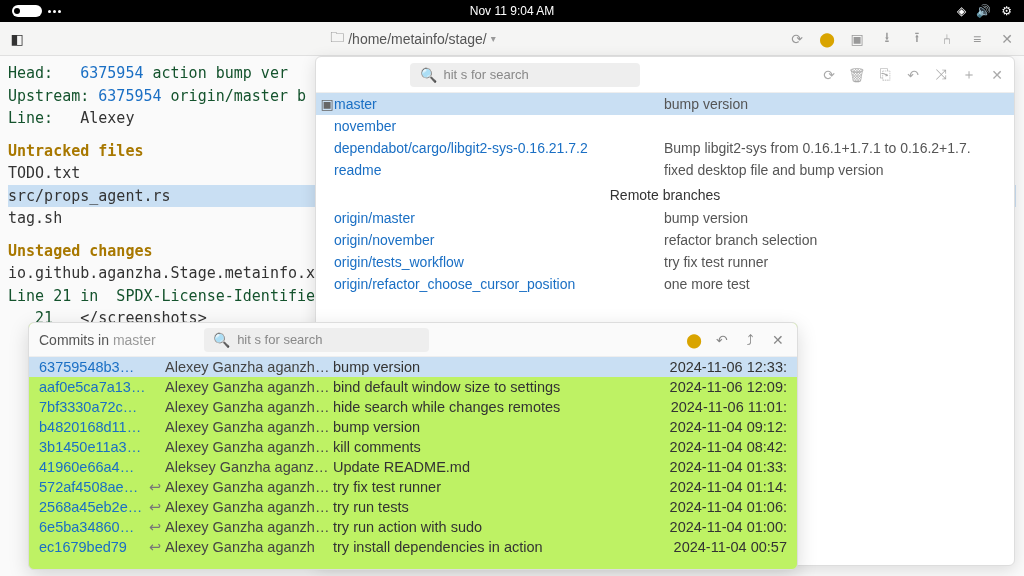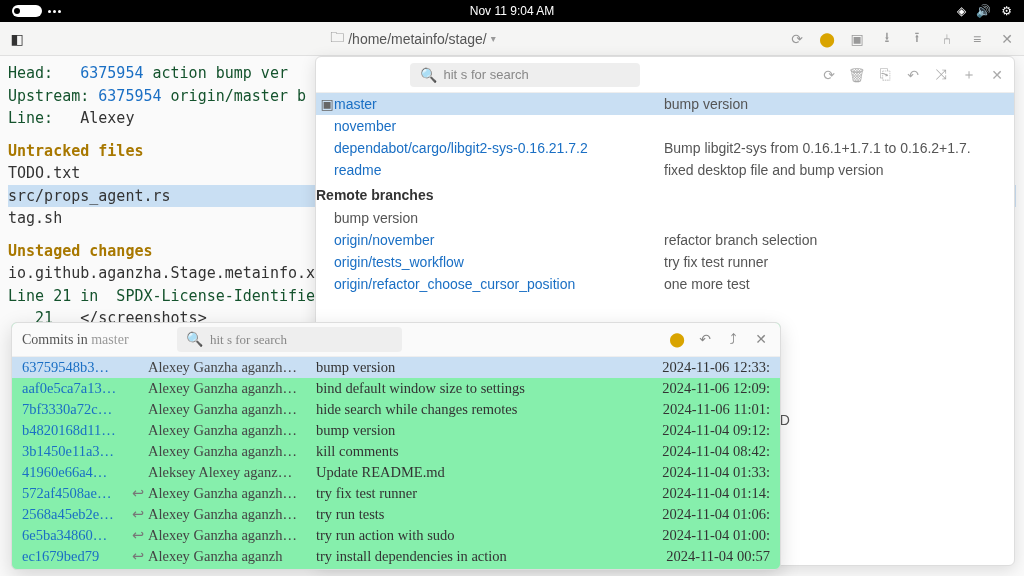--- a/index.html
+++ b/index.html
@@ -22,23 +22,23 @@
 .heading{color:#a87800;font-weight:bold}
 .sel-line{background:#c9dff3}
 .panel-branches{position:absolute;left:315px;top:56px;width:700px;height:510px;background:#fff;border:1px solid #ddd;border-radius:6px;box-shadow:0 4px 16px rgba(0,0,0,.12);overflow:hidden;font-family:-apple-system,sans-serif}
 .panel-header{height:36px;display:flex;align-items:center;padding:0 8px;gap:8px;border-bottom:1px solid #eee}
 .search-box{background:#eee;border-radius:4px;padding:4px 10px;display:flex;align-items:center;gap:6px;color:#888;flex:0 0 230px;margin:0 auto}
 .panel-actions{display:flex;gap:10px;color:#aaa;margin-left:auto}
 .branch-row{display:flex;padding:3px 18px;align-items:center}
 .branch-row.selected{background:#c9dff3}
 .branch-name{flex:0 0 330px;color:#1a6fc4}
 .branch-msg{color:#555}
-.remote-heading{text-align:left;font-weight:700;padding:6px 0 4px;color:#333}
+.remote-heading{text-align:center;font-weight:400;padding:6px 0 4px;color:#333}
 .marker{width:14px;display:inline-block;text-align:center;color:#666;margin-left:-14px}
-.panel-commits{position:absolute;left:11px;top:322px;width:770px;height:248px;background:#86efac;border:1px solid #ddd;border-radius:6px;box-shadow:0 6px 20px rgba(0,0,0,.15);overflow:hidden;font-family:Liberation Serif, serif}
+.panel-commits{position:absolute;left:28px;top:322px;width:770px;height:248px;background:#bef264;border:1px solid #ddd;border-radius:6px;box-shadow:0 6px 20px rgba(0,0,0,.15);overflow:hidden;font-family:Liberation Sans, sans-serif}
 .commits-header{height:34px;display:flex;align-items:center;padding:0 10px;gap:8px;border-bottom:1px solid #eee;background:#fafafa}
 .commits-title{color:#555}
 .commits-title .gray2{color:#999}
 .commits-header .search-box{margin-left:40px;flex:0 0 225px}
 .commits-actions{display:flex;gap:10px;color:#888;margin-left:auto}
 .commit-row{display:flex;padding:2px 10px;align-items:center;font-size:14.5px}
 .commit-row.selected{background:#c9dff3}
 .commit-hash{flex:0 0 110px;color:#1a6fc4;overflow:hidden;text-overflow:ellipsis;white-space:nowrap}
 .reply{width:16px;color:#777;flex:0 0 16px}
 .commit-author{flex:0 0 168px;color:#444;overflow:hidden;text-overflow:ellipsis;white-space:nowrap}
@@ -136,20 +136,21 @@
       </div>
       <div class="branch-row">
         <span class="marker"></span>
         <span class="branch-name">readme</span>
         <span class="branch-msg">fixed desktop file and bump version</span>
       </div>
     </div>
   <div class="remote-heading">Remote branches</div>
   <div id="remote-branches">
       <div class="branch-row">
+        <span class="branch-name">origin/master</span>
         <span class="branch-msg">bump version</span>
       </div>
       <div class="branch-row">
         <span class="branch-name">origin/november</span>
         <span class="branch-msg">refactor branch selection</span>
       </div>
       <div class="branch-row">
         <span class="branch-name">origin/tests_workflow</span>
         <span class="branch-msg">try fix test runner</span>
       </div>
@@ -237,21 +238,21 @@
       <div class="commit-row">
         <span class="commit-hash">3b1450e11a3…</span>
         <span class="reply"></span>
         <span class="commit-author">Alexey Ganzha aganzh…</span>
         <span class="commit-msg">kill comments</span>
         <span class="commit-date">2024-11-04 08:42:</span>
       </div>
       <div class="commit-row">
         <span class="commit-hash">41960e66a4…</span>
         <span class="reply"></span>
-        <span class="commit-author">Aleksey Alexey aganz…</span>
+        <span class="commit-author">Aleksey Ganzha aganz…</span>
         <span class="commit-msg">Update README.md</span>
         <span class="commit-date">2024-11-04 01:33:</span>
       </div>
       <div class="commit-row">
         <span class="commit-hash">572af4508ae…</span>
         <span class="reply">↩</span>
         <span class="commit-author">Alexey Ganzha aganzh…</span>
         <span class="commit-msg">try fix test runner</span>
         <span class="commit-date">2024-11-04 01:14:</span>
       </div>

